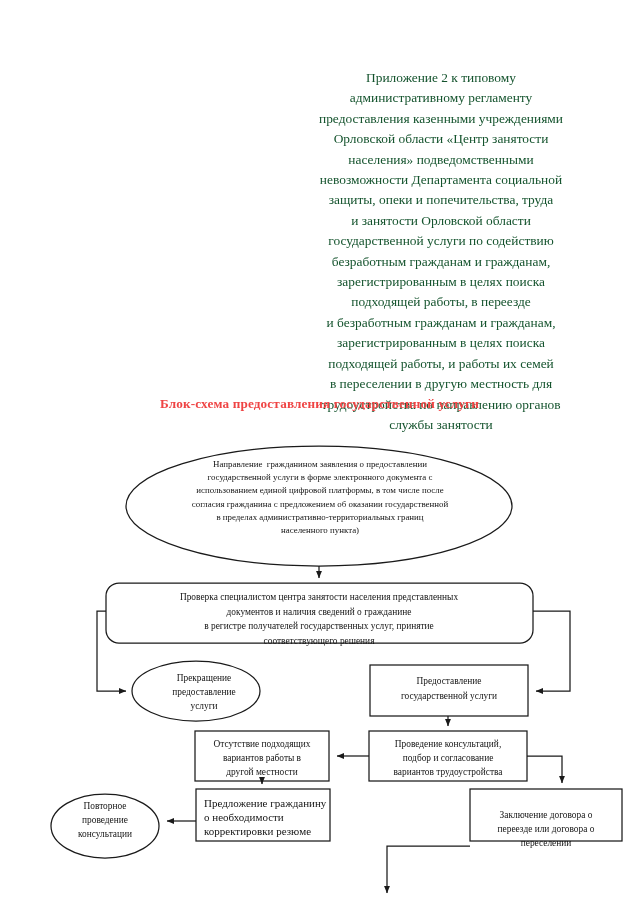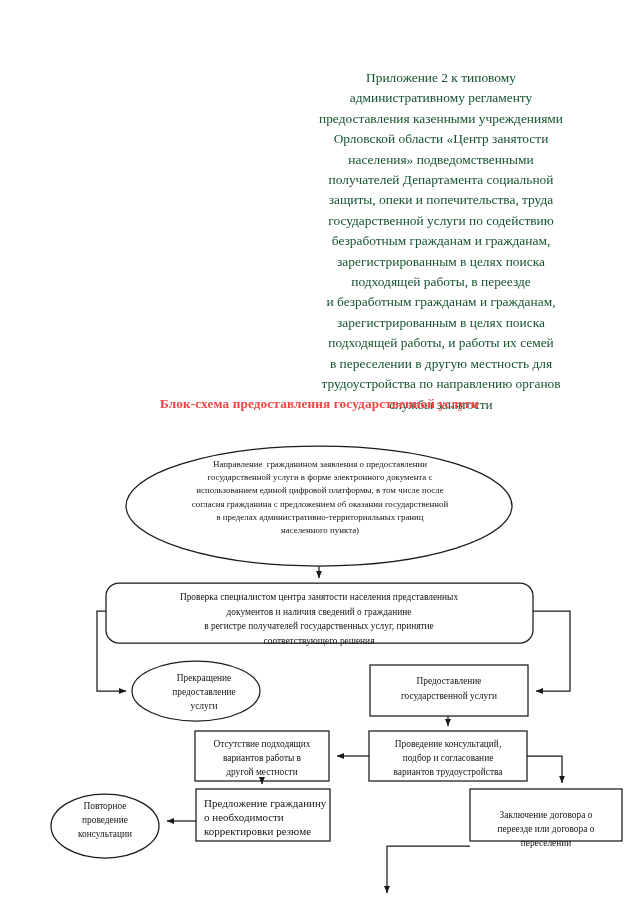--- a/index.html
+++ b/index.html
@@ -114,22 +114,23 @@
 <body>
 
 <div id="page">
 
   <div id="header-text">
     <span class="ln">Приложение 2 к типовому</span>
     <span class="ln">административному регламенту</span>
     <span class="ln">предоставления казенными учреждениями</span>
     <span class="ln">Орловской области «Центр занятости</span>
     <span class="ln">населения» подведомственными</span>
-    <span class="ln">получателей Департамента социальной</span>
+    <span class="ln">невозможности Департамента социальной</span>
     <span class="ln">защиты, опеки и попечительства, труда</span>
+    <span class="ln">и занятости Орловской области</span>
     <span class="ln">государственной услуги по содействию</span>
     <span class="ln">безработным гражданам и гражданам,</span>
     <span class="ln">зарегистрированным в целях поиска</span>
     <span class="ln">подходящей работы, в переезде</span>
     <span class="ln">и безработным гражданам и гражданам,</span>
     <span class="ln">зарегистрированным в целях поиска</span>
     <span class="ln">подходящей работы, и работы их семей</span>
     <span class="ln">в переселении в другую местность для</span>
     <span class="ln">трудоустройства по направлению органов</span>
     <span class="ln">службы занятости</span>

